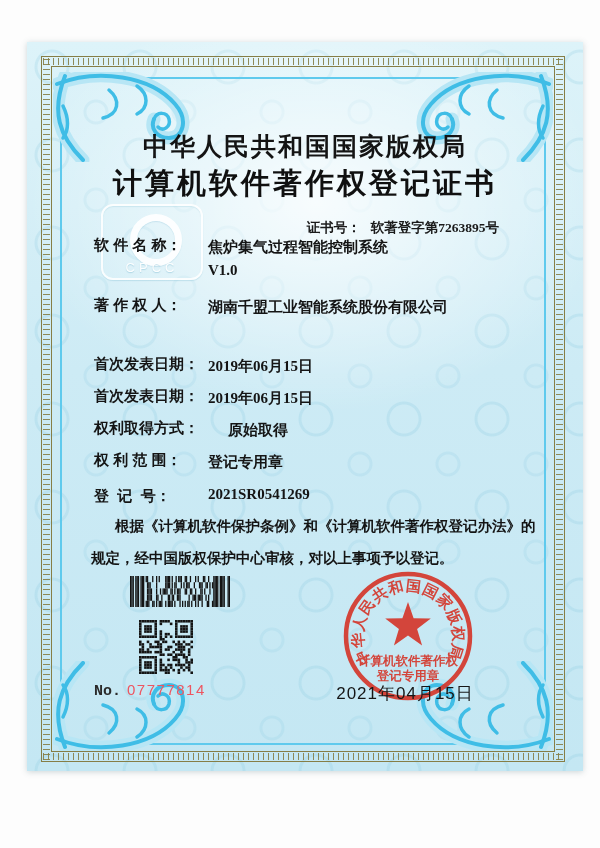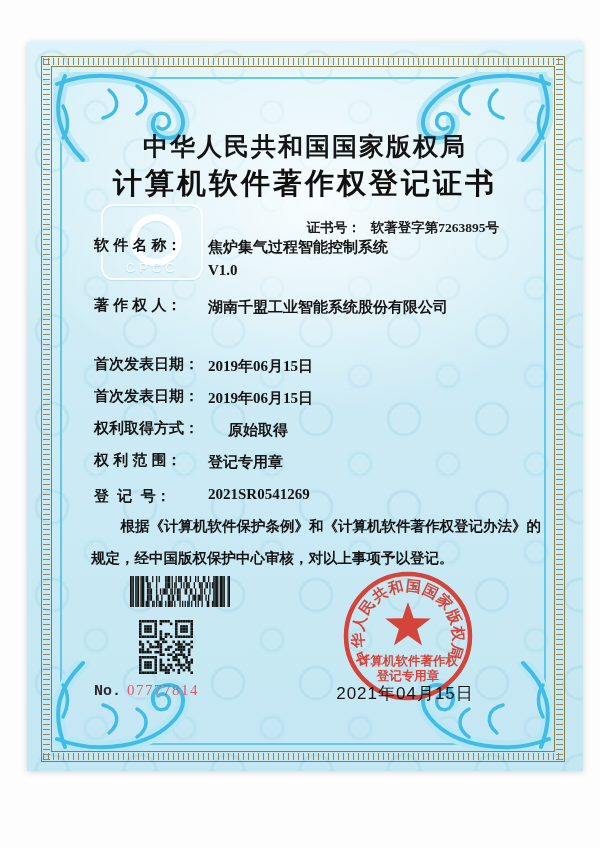--- a/index.html
+++ b/index.html
@@ -66,27 +66,27 @@
   .certno{
     position:absolute;top:161px;right:84px;font-size:13.5px;font-weight:bold;color:#1a1a1a;margin-top:16px;
   }
   .certno .val{margin-left:10px;font-family:"Liberation Serif", serif;}
   .frow{position:absolute;left:67px;display:flex;font-size:15px;font-weight:bold;color:#151515;}
   .frow .lbl{width:104px;flex:none;white-space:pre;}
   .frow .val{margin-left:10px;font-family:"Liberation Serif", serif;line-height:23px;white-space:pre;}
   .r0{top:194px;} .r1{top:254px;} .r2{top:313px;} .r3{top:345px;} .r4{top:377px;gap:20px;} .r5{top:409px;justify-content:flex-end;} .r6{top:441px;align-items:flex-end;}
   .statement{position:absolute;left:64px;top:468px;width:450px;color:#141414;}
   .statement .sline{font-size:14.5px;font-weight:bold;line-height:32px;white-space:nowrap;}
-  .statement .sline.first{text-indent:24px;text-align:right;}
+  .statement .sline.first{text-indent:24px;}
   
   .barcode{position:absolute;left:103px;top:534px;width:100px;height:31px;}
   .qrcode{position:absolute;left:112px;top:578px;width:54px;height:54px;}
   .serial{position:absolute;left:67px;top:639px;font-size:15px;}
   .serial .pre{font-family:Liberation Mono, monospace;color:#2a2a2a;font-weight:bold;}
-  .serial .num{font-family:Liberation Serif, serif;color:#ee5560;letter-spacing:1.5px;margin-left:6px;}
+  .serial .num{font-family:Liberation Sans, sans-serif;color:#ee5560;letter-spacing:1.5px;margin-left:6px;}
   
   .seal{position:absolute;left:311px;top:524px;width:140px;height:140px;}
   .issue-date{
     position:absolute;left:283px;top:640px;width:190px;text-align:center;
     font-size:17px;font-weight:normal;color:#161616;letter-spacing:1px;
   }
 </style>
 </head>
 <body>
 

